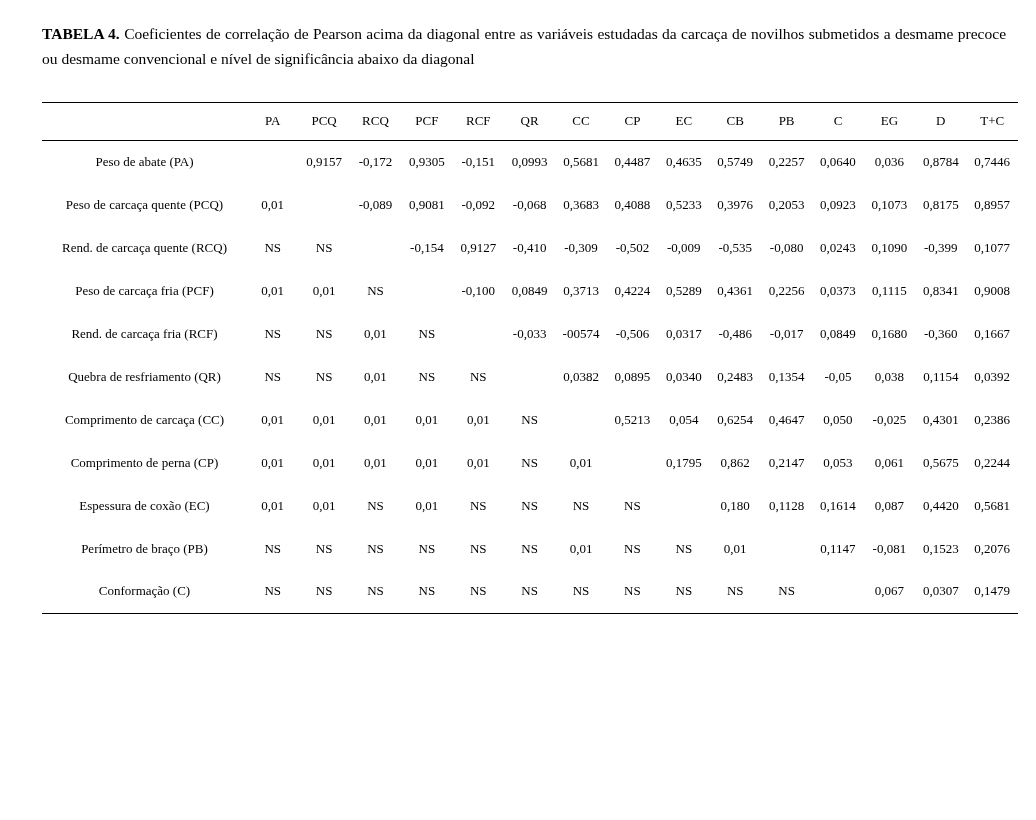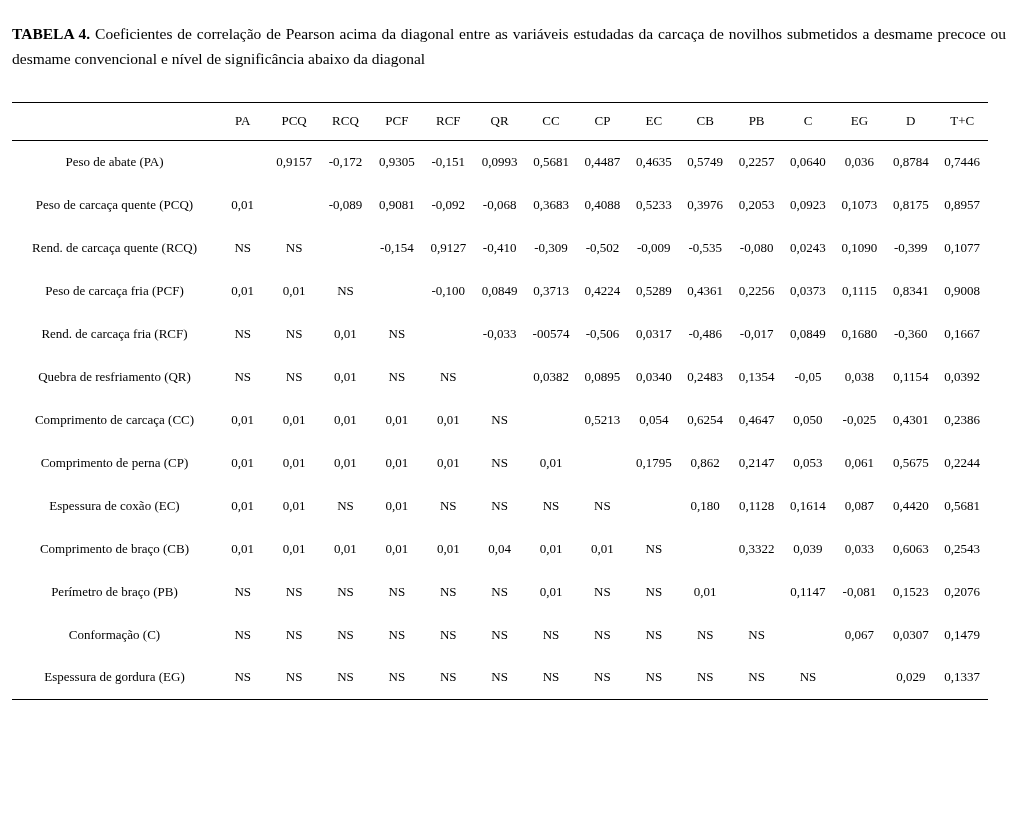--- a/index.html
+++ b/index.html
@@ -1,20 +1,20 @@
 <!DOCTYPE html>
 <html><head>
 <meta charset="utf-8">
 <style>
   html, body { margin: 0; padding: 0; background: #ffffff; color: #000000; }
   body {
     width: 1036px; height: 820px; overflow: hidden;
     font-family: "Liberation Serif", "DejaVu Serif", serif;
   }
-  .page { box-sizing: border-box; width: 1036px; height: 712px; padding: 20px 30px 0 12px; }
+  .page { box-sizing: border-box; width: 1036px; height: 712px; padding: 20px 30px 0 42px; }
   .caption { margin: 2px 0 30px 0; font-size: 15.5px; line-height: 1.6; text-align: justify; }
   .caption-label { font-weight: bold; }
   table.corr-table {
     border-collapse: collapse; table-layout: fixed; width: 976px;
     border-top: 1.5px solid #000; border-bottom: 1.5px solid #000;
     font-size: 13px;
   }
   table.corr-table thead tr { border-bottom: 1.5px solid #000; }
   table.corr-table th, table.corr-table td {
     font-weight: normal; padding: 0; text-align: center; vertical-align: middle;
@@ -208,38 +208,20 @@
           <td>NS</td>
           <td></td>
           <td>0,180</td>
           <td>0,1128</td>
           <td>0,1614</td>
           <td>0,087</td>
           <td>0,4420</td>
           <td>0,5681</td>
         </tr>
         <tr>
-          <th class="row-label">Comprimento de braço (CB)</th>
-          <td>0,01</td>
-          <td>0,01</td>
-          <td>0,01</td>
-          <td>0,01</td>
-          <td>0,01</td>
-          <td>0,04</td>
-          <td>0,01</td>
-          <td>0,01</td>
-          <td>NS</td>
-          <td></td>
-          <td>0,3322</td>
-          <td>0,039</td>
-          <td>0,033</td>
-          <td>0,6063</td>
-          <td>0,2543</td>
-        </tr>
-        <tr>
           <th class="row-label">Perímetro de braço (PB)</th>
           <td>NS</td>
           <td>NS</td>
           <td>NS</td>
           <td>NS</td>
           <td>NS</td>
           <td>NS</td>
           <td>0,01</td>
           <td>NS</td>
           <td>NS</td>
@@ -260,34 +242,16 @@
           <td>NS</td>
           <td>NS</td>
           <td>NS</td>
           <td>NS</td>
           <td>NS</td>
           <td>NS</td>
           <td></td>
           <td>0,067</td>
           <td>0,0307</td>
           <td>0,1479</td>
-        </tr>
-        <tr>
-          <th class="row-label">Espessura de gordura (EG)</th>
-          <td>NS</td>
-          <td>NS</td>
-          <td>NS</td>
-          <td>NS</td>
-          <td>NS</td>
-          <td>NS</td>
-          <td>NS</td>
-          <td>NS</td>
-          <td>NS</td>
-          <td>NS</td>
-          <td>NS</td>
-          <td>NS</td>
-          <td></td>
-          <td>0,029</td>
-          <td>0,1337</td>
         </tr>
       </tbody>
   </table>
 </div>
 
 </body></html>

